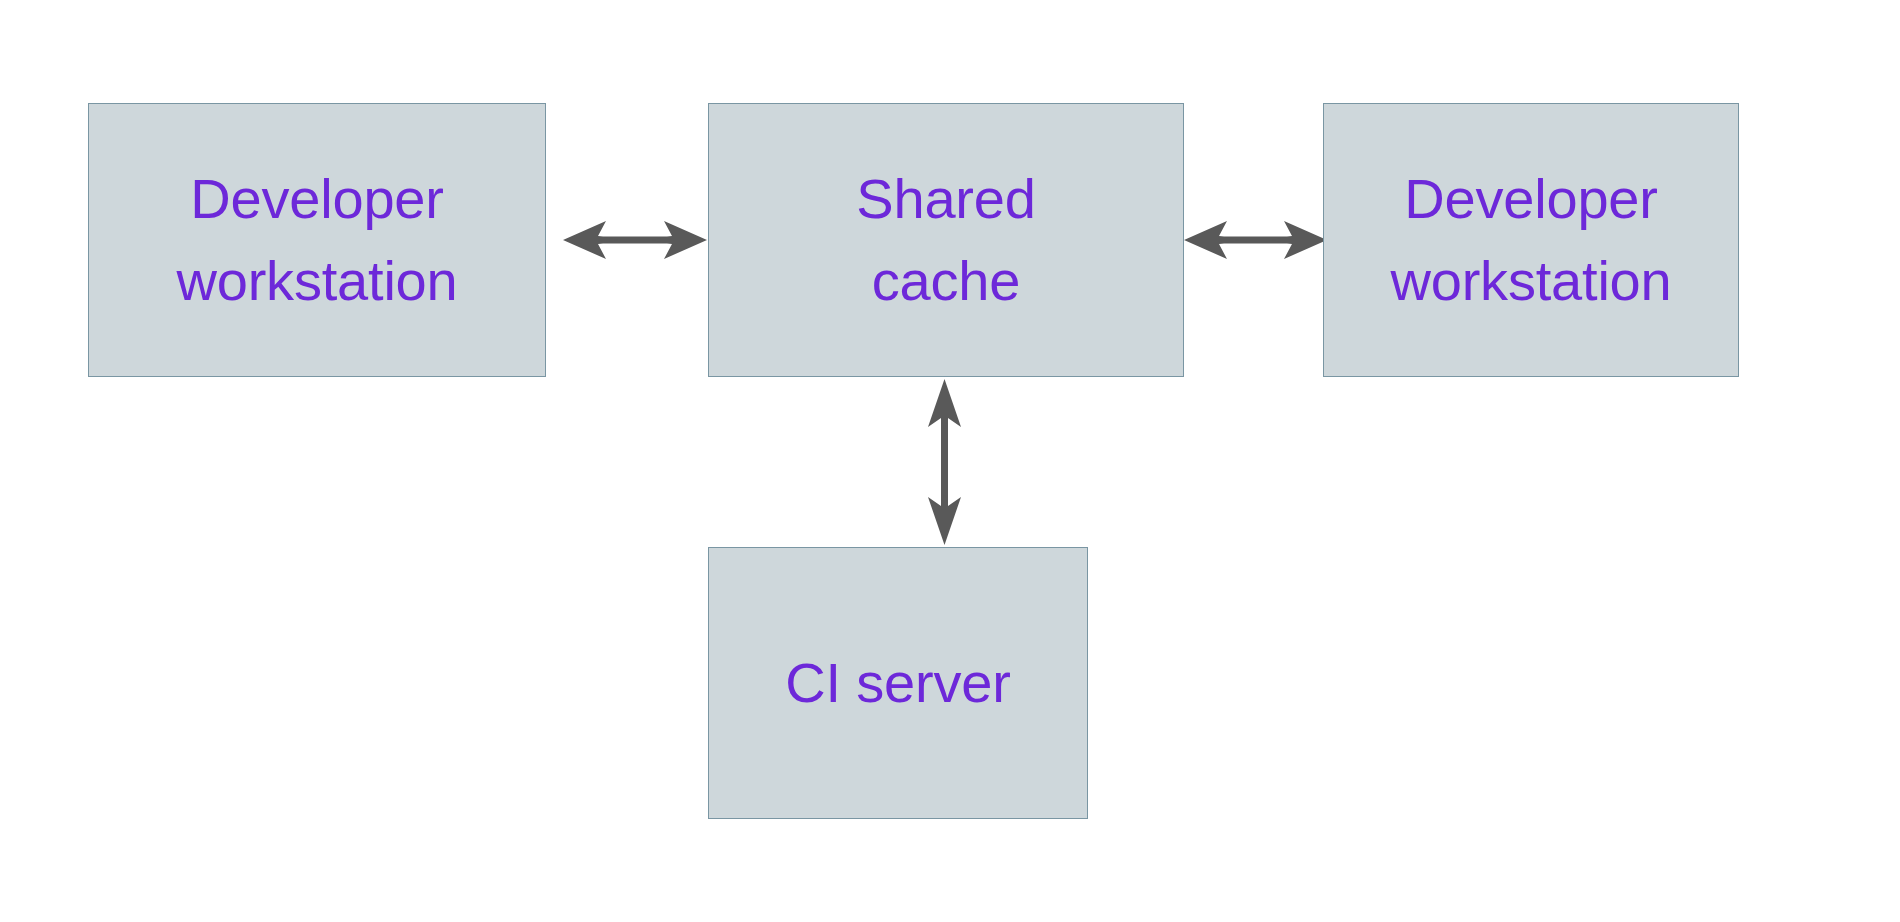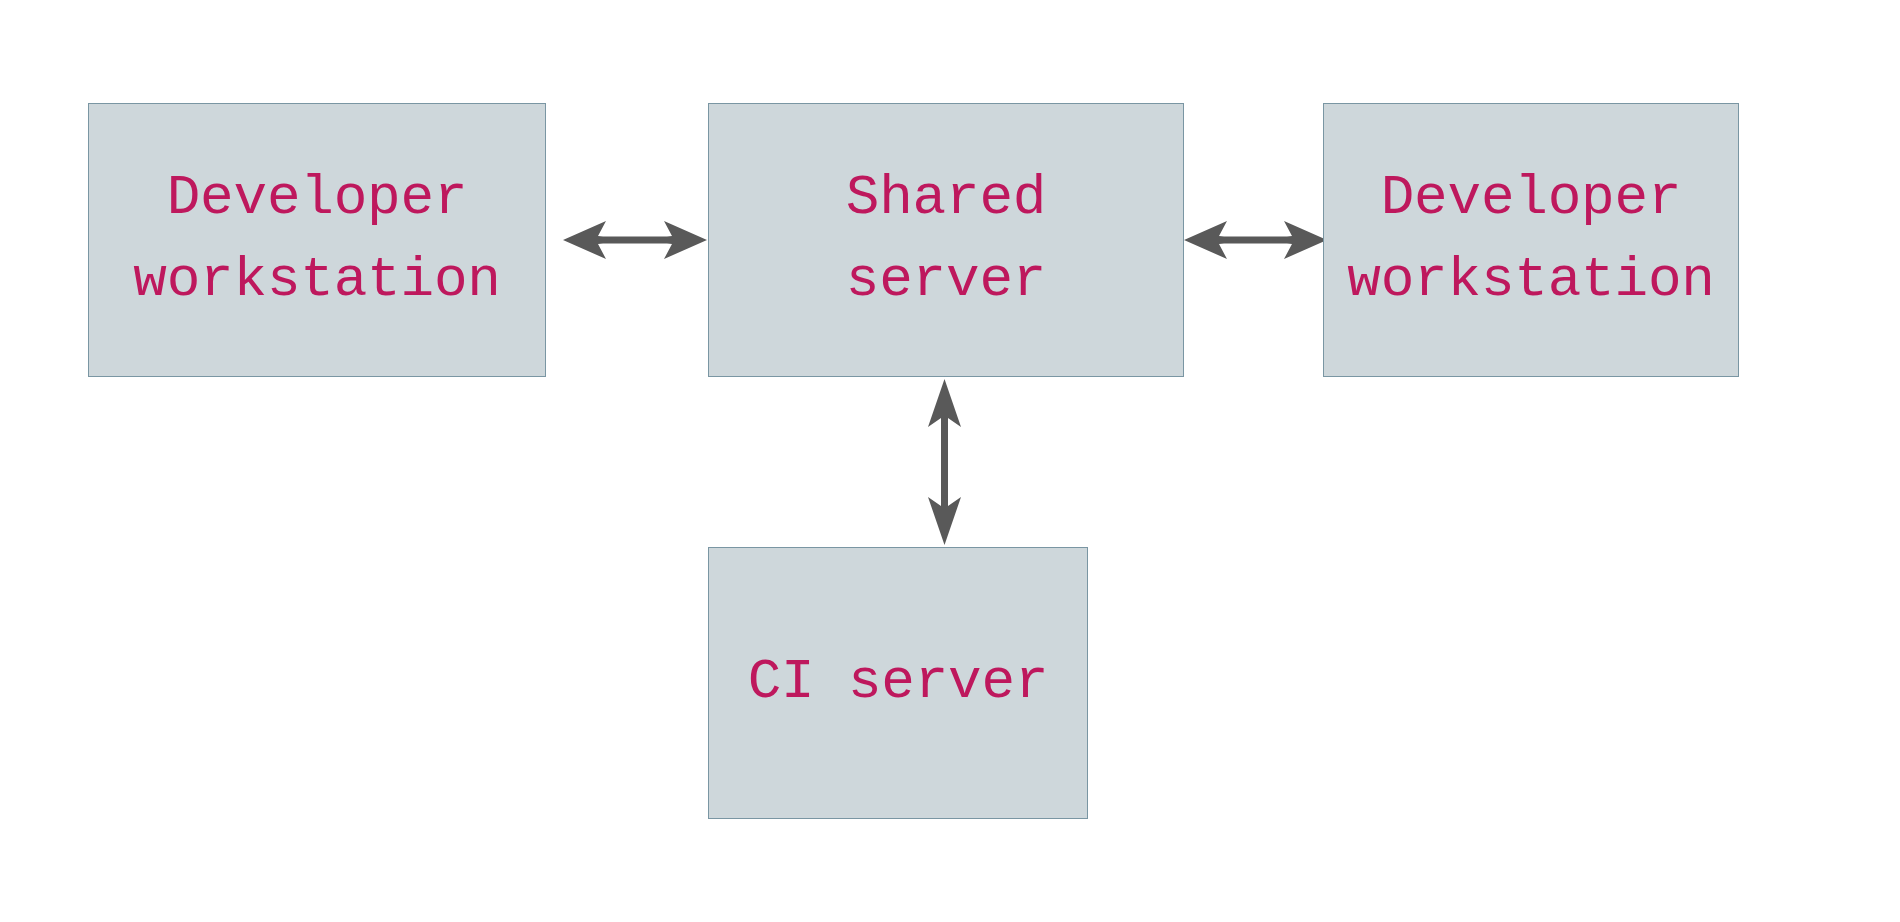--- a/index.html
+++ b/index.html
@@ -22,24 +22,24 @@
     position: absolute;
     box-sizing: border-box;
     background: #ced7db;
     border: 1.5px solid #7a96a3;
     display: flex;
     align-items: center;
     justify-content: center;
     text-align: center;
   }
   .node-label {
-    font-family: Liberation Mono, monospace;
+    font-family: Liberation Sans, sans-serif;
     font-size: 56px;
     line-height: 1.46;
-    color: #be185d;
+    color: #6d28d9;
     letter-spacing: -0.2px;
     font-weight: 400;
     white-space: pre-line;
     padding: 0 6px;
   }
   .edge-layer {
     position: absolute;
     left: 0;
     top: 0;
     width: 1900px;
@@ -83,21 +83,21 @@
     </g>
   </svg>
 
   <div class="node" id="node-dev-left" style="left: 88px; top: 103px; width: 458px; height: 274px; background: rgb(206, 215, 219); border-color: rgb(122, 150, 163); color: rgb(0, 0, 0);">
     <span class="node-label">Developer
 workstation</span>
   </div>
 
   <div class="node" id="node-shared" style="left: 708px; top: 103px; width: 476px; height: 274px; background: rgb(206, 215, 219); border-color: rgb(122, 150, 163); color: rgb(0, 0, 0);">
     <span class="node-label">Shared
-server</span>
+cache</span>
   </div>
 
   <div class="node" id="node-dev-right" style="left: 1323px; top: 103px; width: 416px; height: 274px; background: rgb(206, 215, 219); border-color: rgb(122, 150, 163); color: rgb(0, 0, 0);">
     <span class="node-label">Developer
 workstation</span>
   </div>
 
   <div class="node" id="node-ci" style="left: 708px; top: 547px; width: 380px; height: 272px; background: rgb(206, 215, 219); border-color: rgb(122, 150, 163); color: rgb(0, 0, 0);">
     <span class="node-label">CI server</span>
   </div>

